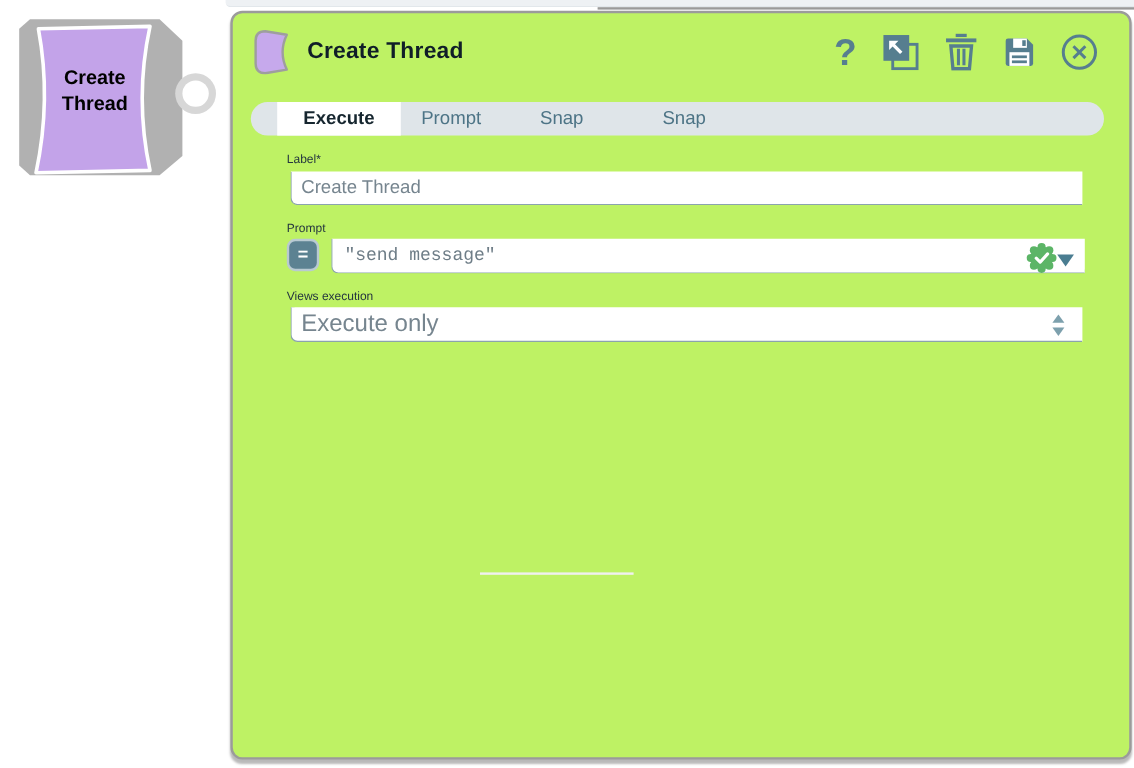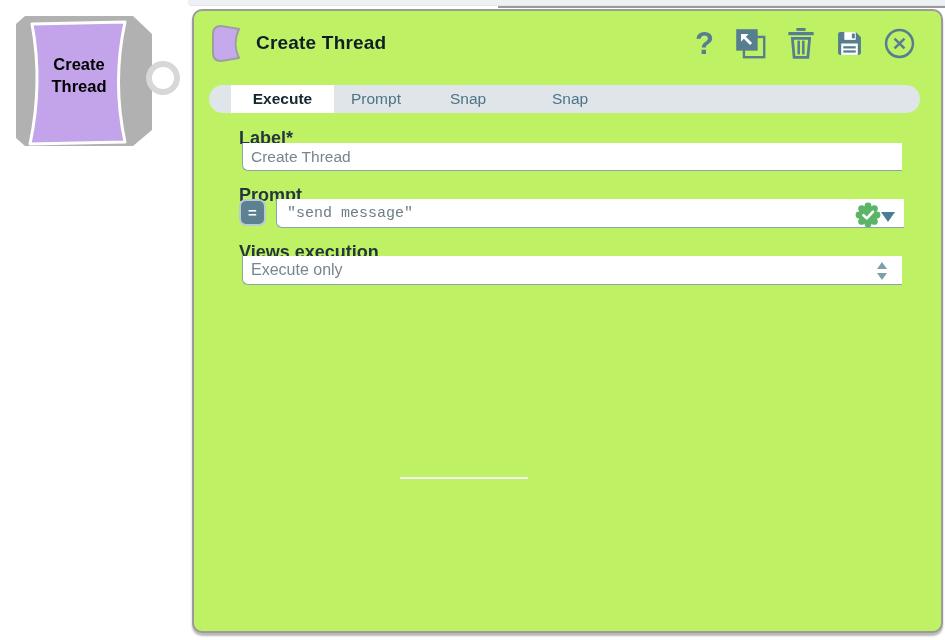--- a/index.html
+++ b/index.html
@@ -31,34 +31,34 @@
   .help-glyph{font-size:31px;font-weight:700;line-height:31px;font-family:"Liberation Sans",sans-serif;}
 
   .tabbar{position:absolute;left:15px;top:74px;width:711px;height:28px;
     background:var(--tabBar);border-radius:14px;}
   .tab{position:absolute;top:0;height:28px;display:flex;align-items:center;
     font-size:15.5px;color:var(--tabText);cursor:pointer;}
   .tab-active{left:22px;width:103px;justify-content:center;background:#fff;
     font-weight:700;color:var(--tabActiveText);}
   .tab-account{left:142px;} .tab-views{left:241px;} .tab-info{left:343px;}
 
-  .field-label{position:absolute;font-size:18px;font-weight:700;color:var(--labelText);}
+  .field-label{position:absolute;font-size:10px;font-weight:400;color:var(--labelText);}
   .lbl-label{left:45px;top:117px;}
   .lbl-prompt{left:45px;top:174px;}
   .lbl-exec{left:45px;top:231px;}
 
   .underline-field{position:absolute;border-left:1.5px solid var(--fieldBorder);
     border-bottom:1.5px solid var(--fieldBorder);border-bottom-left-radius:6px;
     display:flex;align-items:center;background:#fff;cursor:text;}
   .label-input{left:48px;top:132px;width:651px;height:27px;padding-left:8px;
     font-size:15.5px;color:var(--valueText);}
   .prompt-input{left:82px;top:188px;width:617px;height:28px;padding-left:10px;
     font-family:"Liberation Mono","DejaVu Sans Mono",monospace;font-size:15px;color:#6e7d87;}
   .exec-select{left:48px;top:245px;width:651px;height:28px;padding-left:8px;
-    font-size:16px;color:var(--valueText);cursor:pointer;}
+    font-size:20px;color:var(--valueText);cursor:pointer;}
 
   .expr-btn{position:absolute;left:45px;top:188px;width:27px;height:27px;background:var(--exprBg);
     border:2px solid #b9cad2;border-radius:7px;box-sizing:border-box;display:flex;
     align-items:center;justify-content:center;color:#fff;font-size:15px;font-weight:700;cursor:pointer;}
 
   .suggest-badge{position:absolute;left:661px;top:191px;cursor:pointer;}
   .caret-down{position:absolute;left:687px;top:201px;width:0;height:0;cursor:pointer;
     border-left:7px solid transparent;border-right:7px solid transparent;
     border-top:10px solid #4a7d91;}
 

